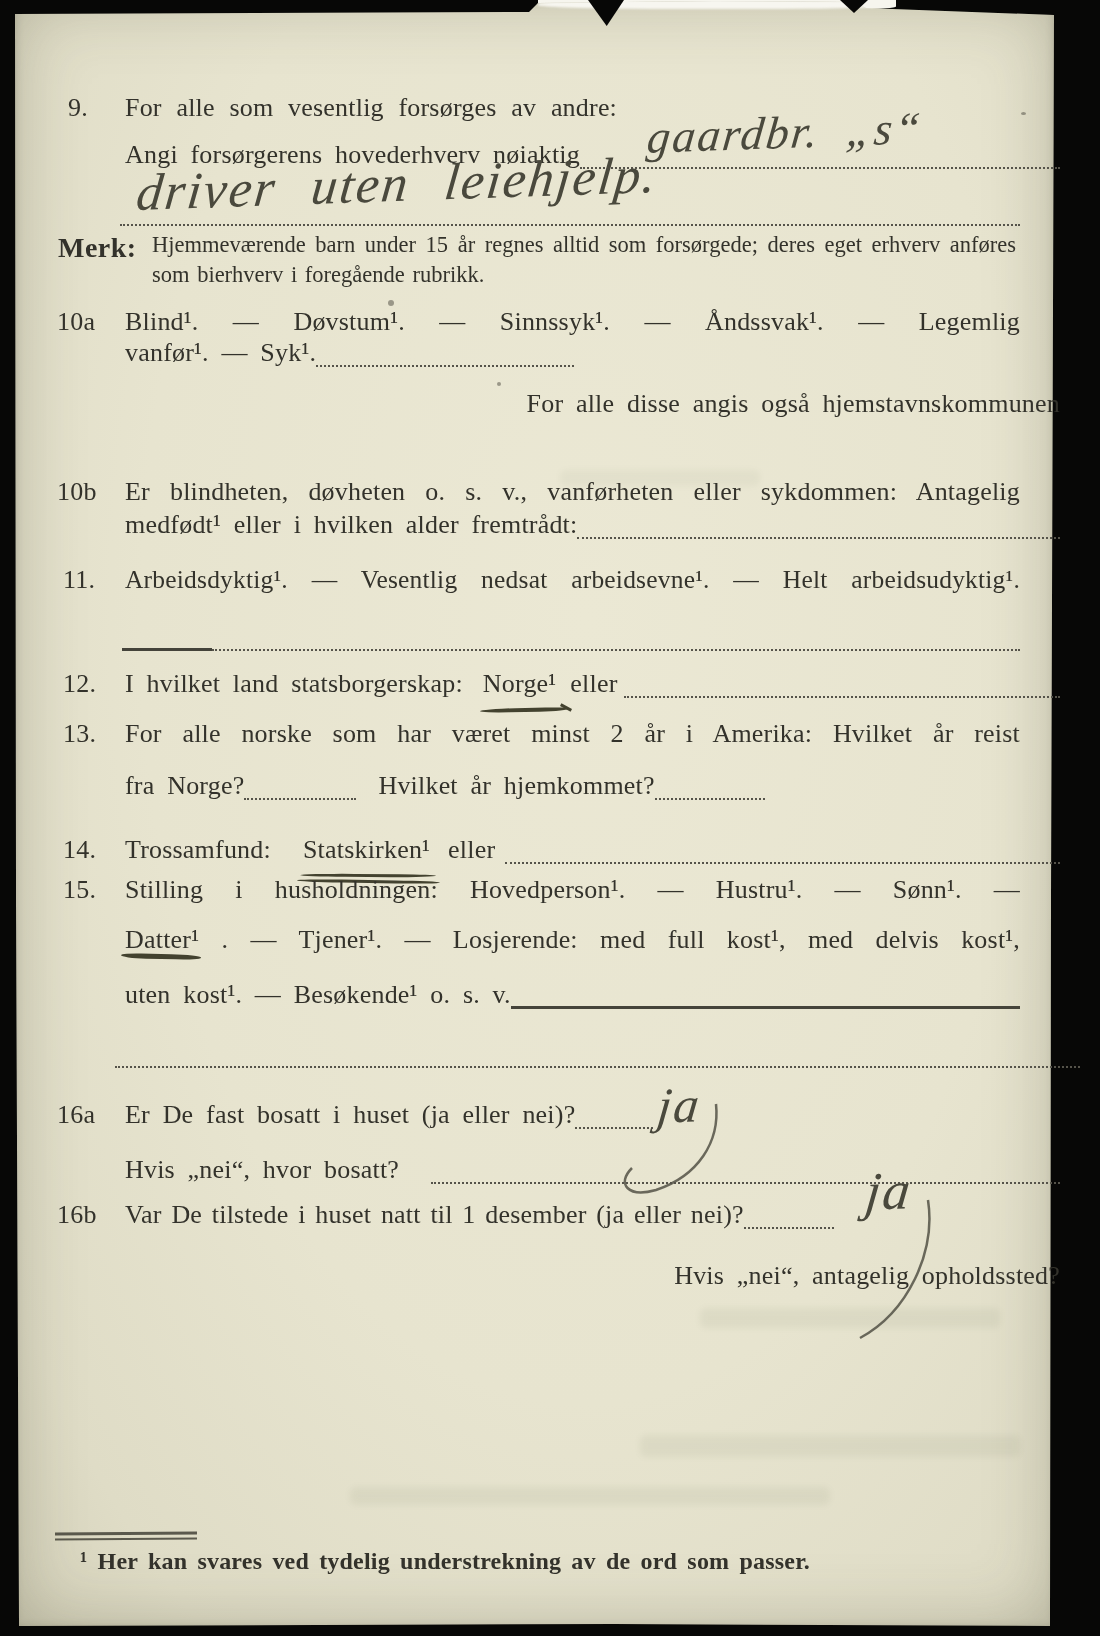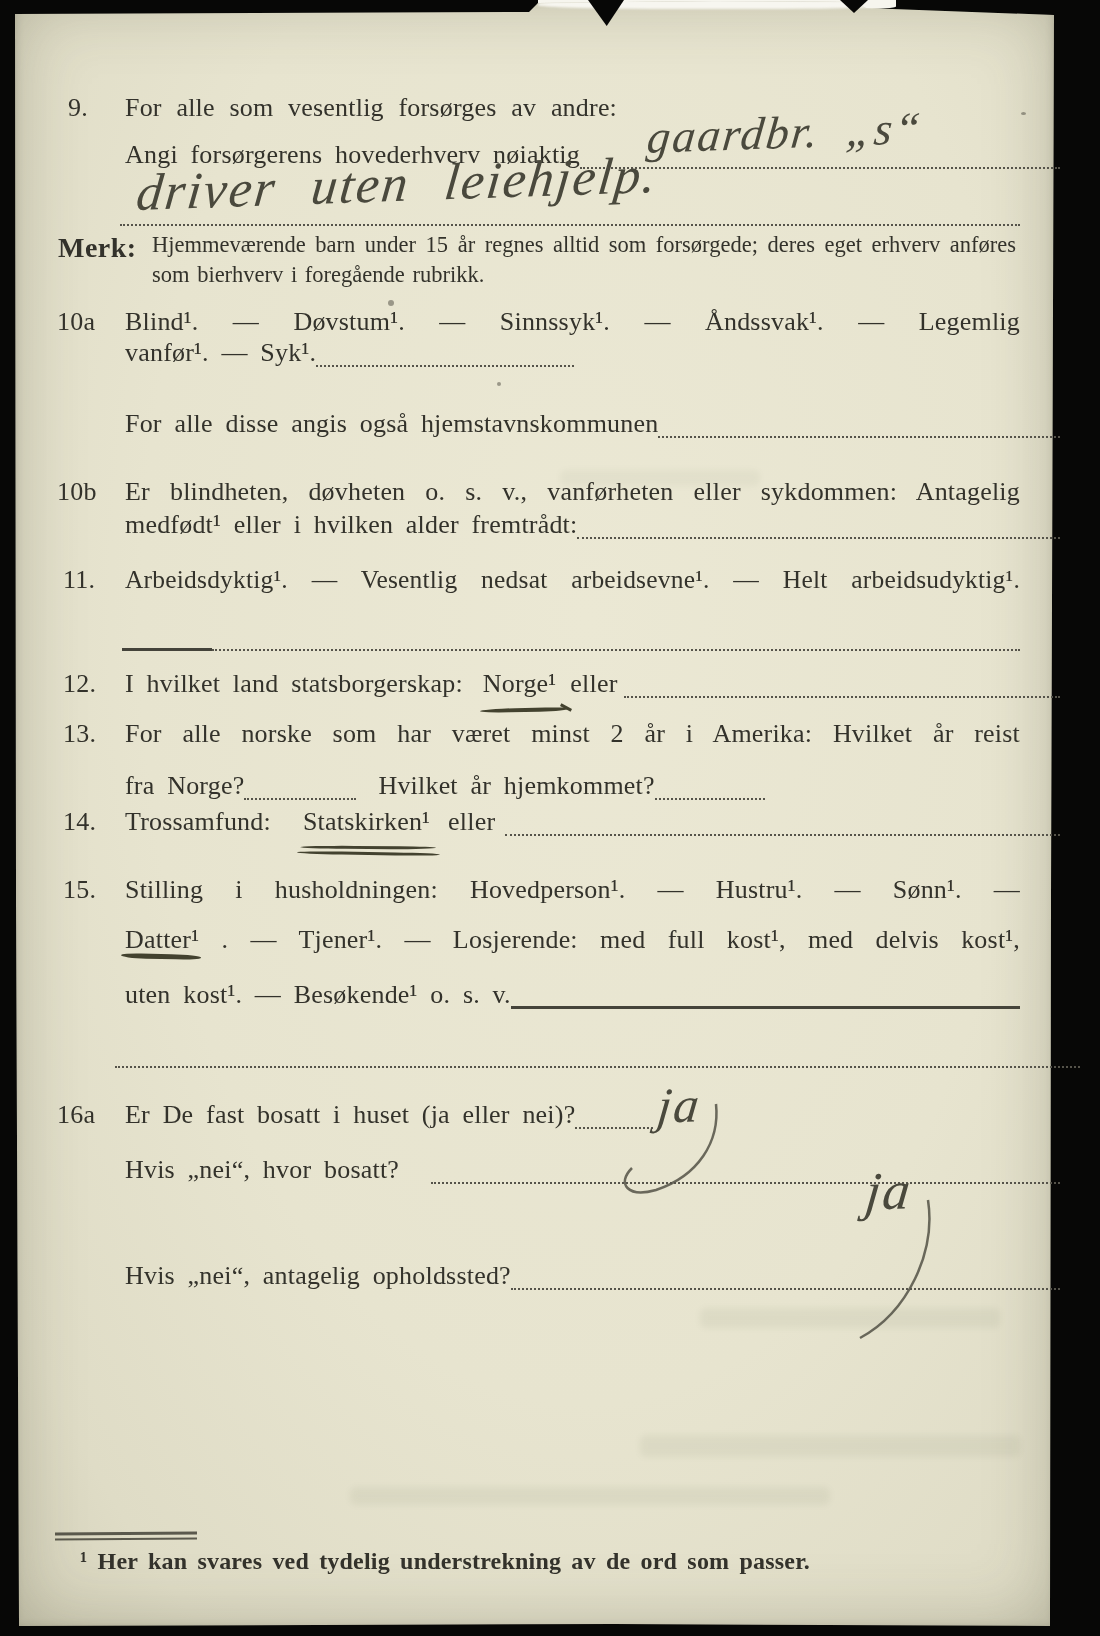--- a/index.html
+++ b/index.html
@@ -103,21 +103,21 @@
   <div class="merk-text">Hjemmeværende barn under 15 år regnes alltid som forsørgede; deres eget erhverv anføres som bierhverv i foregående rubrikk.</div>
 
   <div class="row jrow" style="top:302px;">
     <span class="num n2">10a</span>
     <span>Blind¹. — Døvstum¹. — Sinnssyk¹. — Åndssvak¹. — Legemlig</span>
   </div>
   <div class="row frow wauto" style="top:333px;">
     <span class="ftext">vanfør¹. — Syk¹.</span>
     <div class="dots dfix" style="width:258px;"></div>
   </div>
-  <div class="row frow w935" style="top:404px;">
+  <div class="row frow w935" style="top:384px;flex-direction:column;">
     <span class="ftext">For alle disse angis også hjemstavnskommunen</span>
     <div class="dots"></div>
   </div>
 
   <div class="row jrow" style="top:472px;">
     <span class="num n2">10b</span>
     <span>Er blindheten, døvheten o. s. v., vanførheten eller sykdommen: Antagelig</span>
   </div>
   <div class="row frow w935" style="top:505px;">
     <span class="ftext">medfødt¹ eller i hvilken alder fremtrådt:</span>
@@ -143,21 +143,21 @@
     <span class="num n3">13.</span>
     <span>For alle norske som har været minst 2 år i Amerika: Hvilket år reist</span>
   </div>
   <div class="row frow wauto" style="top:766px;">
     <span class="ftext">fra Norge?</span>
     <div class="dots dfix" style="width:112px;"></div>
     <span class="ftext" style="margin-left:22px;">Hvilket år hjemkommet?</span>
     <div class="dots dfix" style="width:110px;"></div>
   </div>
 
-  <div class="row frow w935" style="top:802px;">
+  <div class="row frow w935" style="top:830px;">
     <span class="num n3">14.</span>
     <span class="ftext" style="margin-right:32px;">Trossamfund:</span>
     <span class="pen pen-double">Statskirken¹</span>
     <span class="ftext" style="margin-left:18px;margin-right:10px;">eller</span>
     <div class="dots"></div>
   </div>
 
   <div class="row jrow" style="top:870px;">
     <span class="num n3">15.</span>
     <span>Stilling i husholdningen: Hovedperson¹. — Hustru¹. — Sønn¹. —</span>
@@ -179,24 +179,29 @@
   </div>
   <span class="hw" style="left:658px;top:1076px;font-size:50px;">ja</span>
   <svg class="flourish" style="left:598px;top:1098px;" width="130" height="100" viewBox="0 0 130 100">
     <path d="M118,6 C122,44 100,78 58,92 C30,100 18,86 34,70" fill="none" stroke="#4a493d" stroke-width="2.5" opacity="0.8"></path>
   </svg>
   <div class="row frow w935" style="top:1150px;gap:32px;">
     <span class="ftext">Hvis „nei“, hvor bosatt?</span>
     <div class="dots"></div>
   </div>
 
+  <div class="row frow wauto" style="top:1195px;">
+    <span class="num n2">16b</span>
+    <span class="ftext" style="word-spacing:3px;">Var De tilstede i huset natt til 1 desember (ja eller nei)?</span>
+    <div class="dots dfix" style="width:90px;"></div>
+  </div>
   <span class="hw" style="left:866px;top:1160px;font-size:54px;">ja</span>
   <svg class="flourish" style="left:812px;top:1192px;" width="130" height="150" viewBox="0 0 130 150">
     <path d="M116,8 C124,60 96,120 48,146" fill="none" stroke="#4a493d" stroke-width="2.5" opacity="0.8"></path>
   </svg>
-  <div class="row frow w935" style="top:1256px;">
+  <div class="row frow w935" style="top:1256px;flex-direction:column;">
     <span class="ftext">Hvis „nei“, antagelig opholdssted?</span>
     <div class="dots"></div>
   </div>
 
   <div class="foot-rule"></div>
   <div class="footnote">¹  Her kan svares ved tydelig understrekning av de ord som passer.</div>
 </div>
 
 </body></html>

